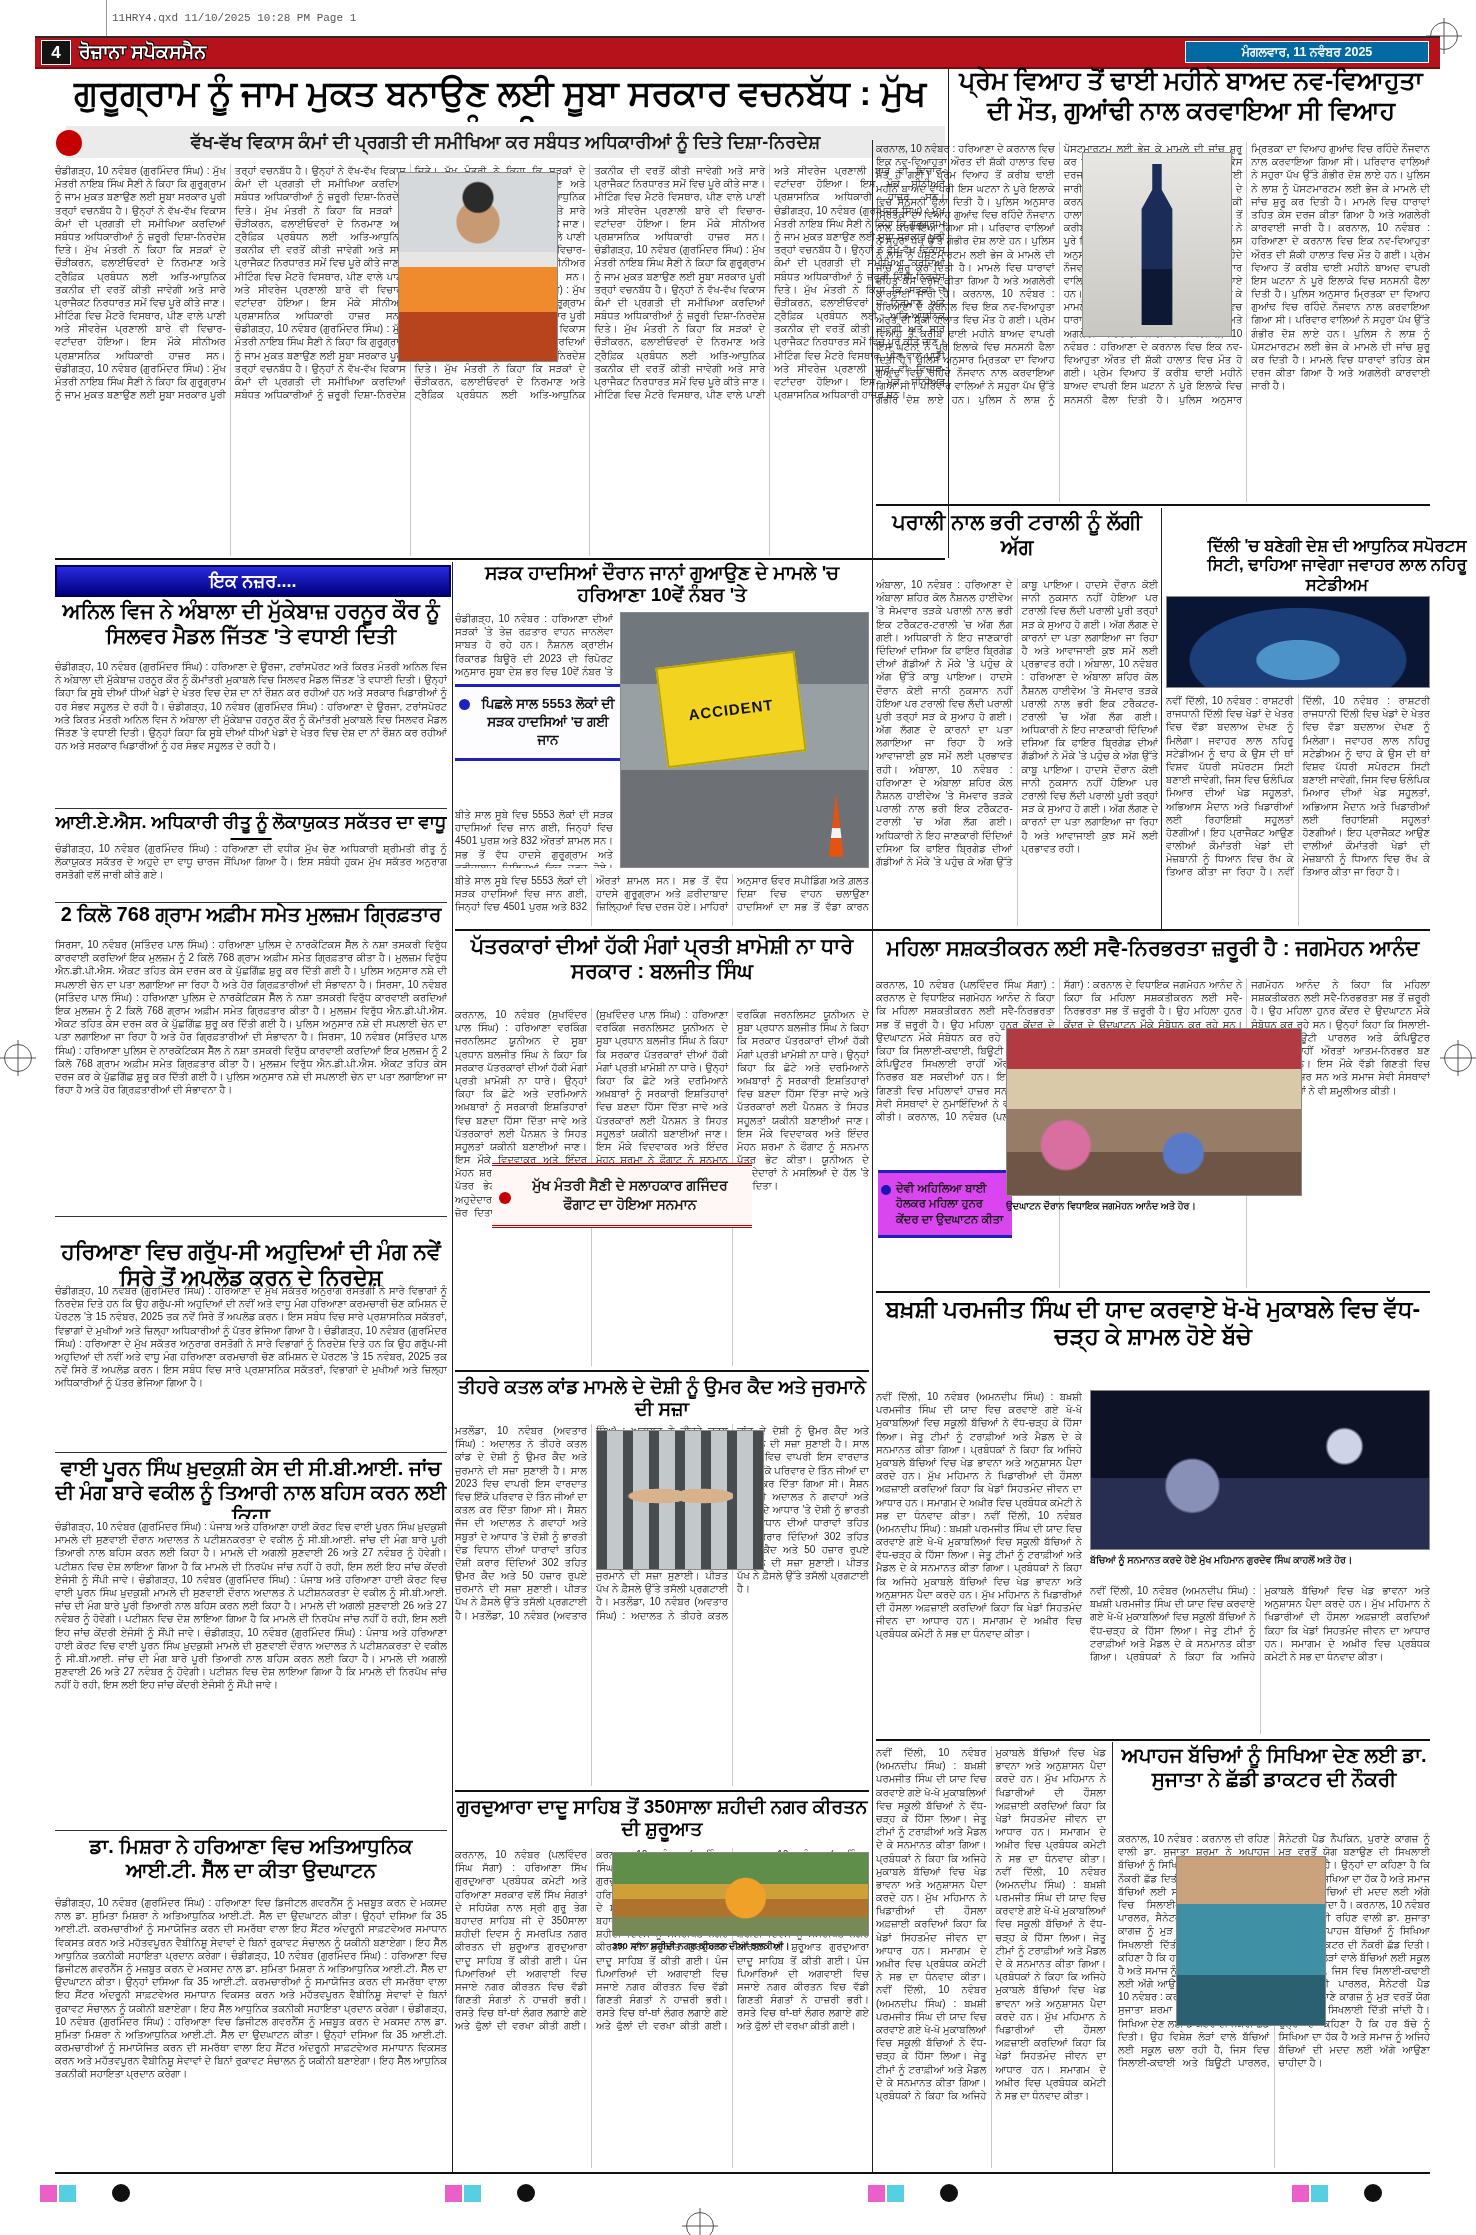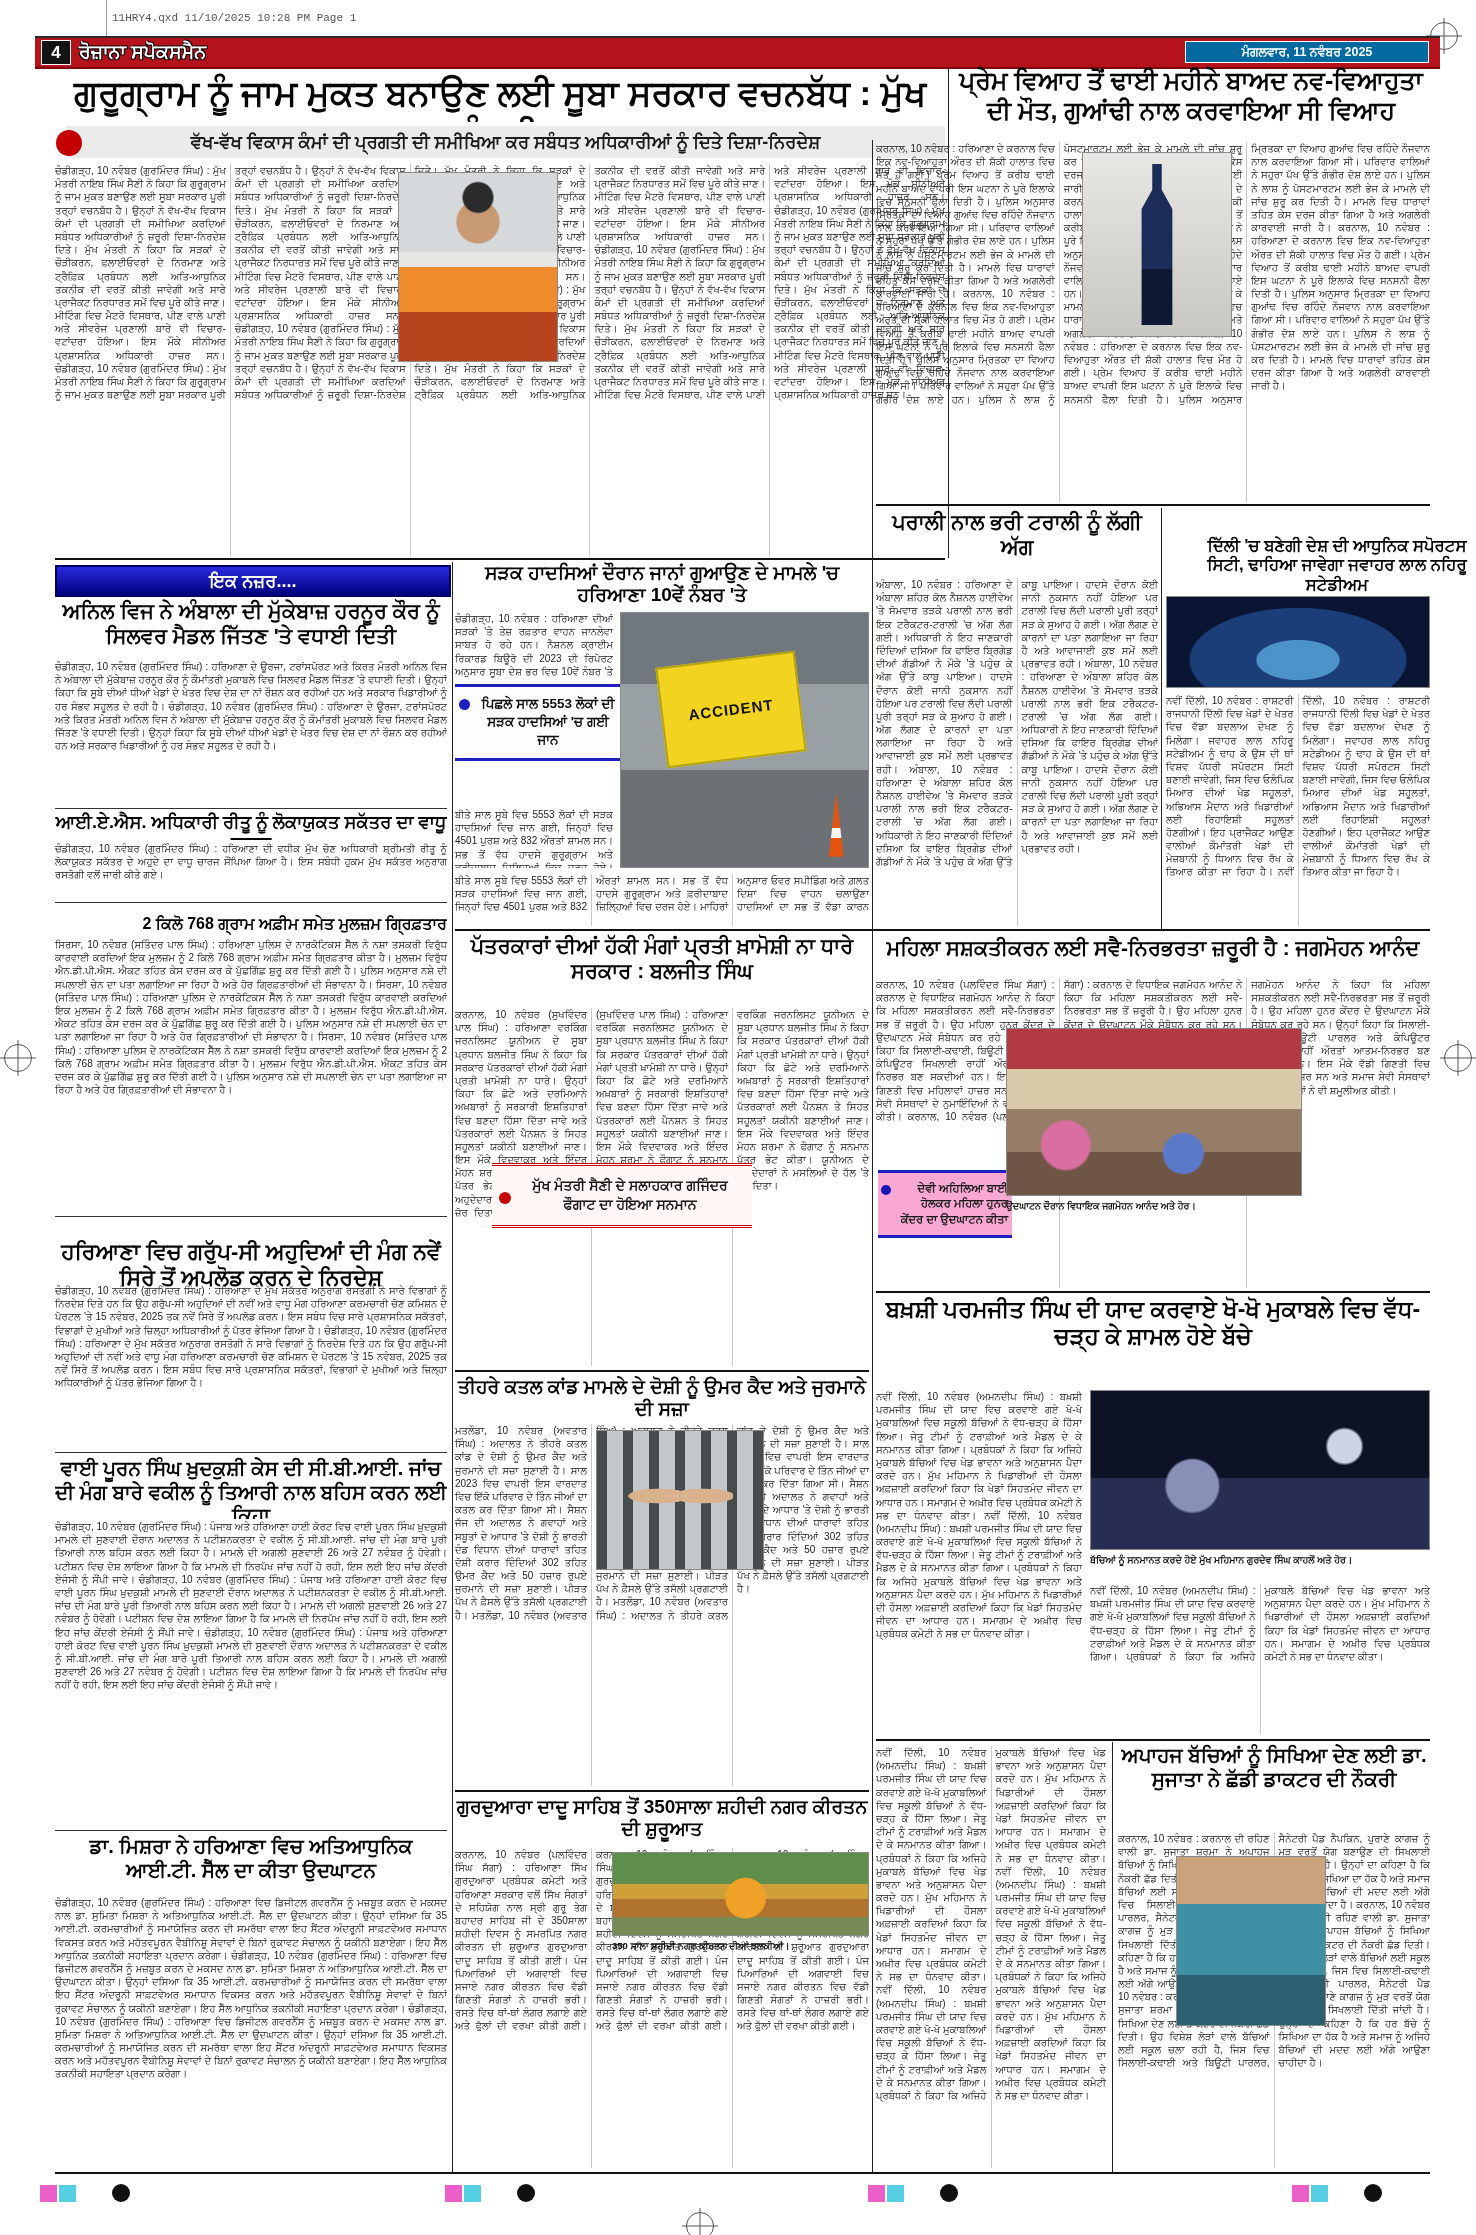--- a/index.html
+++ b/index.html
@@ -24,22 +24,22 @@
   #subbar{background:#ebebeb;}
   #subbar .dot{position:absolute;left:-10px;top:4px;width:26px;height:26px;border-radius:50%;background:#c40000;}
   #iknazar-banner{background:linear-gradient(180deg,#2a2ae0,#00007e);border:2px solid #000060;color:#fff;
       font-weight:800;text-align:center;}
   .statbox{border-top:3px solid #2020c0;border-bottom:3px solid #2020c0;background:#fdfdff;
       font-weight:800;font-size:13.5px;line-height:1.35;color:#101010;padding:8px 6px 8px 20px;position:relative;text-align:center;}
   .statbox .b{position:absolute;left:4px;top:12px;width:11px;height:11px;border-radius:50%;background:#2020c0;}
   .insetR{border-top:3px double #c40000;border-bottom:3px double #c40000;background:#fff7f6;
       font-weight:800;font-size:14px;line-height:1.4;text-align:center;padding:10px 8px 10px 24px;position:relative;}
   .insetR .b{position:absolute;left:7px;top:45%;width:12px;height:12px;border-radius:50%;background:#c40000;}
-  .insetB{border-top:3px solid #2020c0;border-bottom:3px solid #2020c0;background:#f9a8d4;
-      font-weight:800;font-size:11.5px;line-height:1.35;text-align:right;padding:8px 4px 8px 18px;position:relative;}
+  .insetB{border-top:3px solid #2020c0;border-bottom:3px solid #2020c0;background:#d946ef;
+      font-weight:800;font-size:11.5px;line-height:1.35;text-align:left;padding:8px 4px 8px 18px;position:relative;}
   .insetB .b{position:absolute;left:3px;top:12px;width:10px;height:10px;border-radius:50%;background:#1717b6;}
   
   .ph-cm{background:
      radial-gradient(circle at 50% 13%, #2b2b2b 0 8%, rgba(0,0,0,0) 9%),
      radial-gradient(circle at 50% 26%, #c79a73 0 13%, rgba(0,0,0,0) 14%),
      linear-gradient(180deg,#d6d9dc 0 42%,#e8e6e2 42% 50%,#ef8b2d 50% 74%,#b8441e 74% 100%);}
   .ph-accident{background:linear-gradient(180deg,#70787e 0 28%,#99a0a4 28% 62%,#6d7074 62%);}
   .sign{position:absolute;left:16%;top:18%;width:55%;height:38%;background:#f2d420;transform:rotate(-7deg);
      border:2px solid #b5a410;display:flex;align-items:center;justify-content:center;
      font-weight:800;color:#111;font-size:15px;letter-spacing:1px;}
@@ -124,21 +124,21 @@
   <div class="abs vrule" style="left:948px;top:68px;height:490px;"></div>
 
   <div id="iknazar-banner" class="abs" style="left:55px;top:565px;width:392px;height:28px;font-size:18px;line-height:28px;">ਇਕ ਨਜ਼ਰ....</div>
 
   <div class="abs hd" style="left:55px;top:599px;width:392px;height:58px;font-size:21px;">ਅਨਿਲ ਵਿਜ ਨੇ ਅੰਬਾਲਾ ਦੀ ਮੁੱਕੇਬਾਜ਼ ਹਰਨੂਰ ਕੌਰ ਨੂੰ ਸਿਲਵਰ ਮੈਡਲ ਜਿੱਤਣ 'ਤੇ ਵਧਾਈ ਦਿਤੀ</div>
   <div class="abs body" style="left:55px;top:660px;width:392px;height:144px;">ਚੰਡੀਗੜ੍ਹ, 10 ਨਵੰਬਰ (ਗੁਰਮਿੰਦਰ ਸਿੰਘ) : ਹਰਿਆਣਾ ਦੇ ਊਰਜਾ, ਟਰਾਂਸਪੋਰਟ ਅਤੇ ਕਿਰਤ ਮੰਤਰੀ ਅਨਿਲ ਵਿਜ ਨੇ ਅੰਬਾਲਾ ਦੀ ਮੁੱਕੇਬਾਜ਼ ਹਰਨੂਰ ਕੌਰ ਨੂੰ ਕੌਮਾਂਤਰੀ ਮੁਕਾਬਲੇ ਵਿਚ ਸਿਲਵਰ ਮੈਡਲ ਜਿੱਤਣ 'ਤੇ ਵਧਾਈ ਦਿਤੀ। ਉਨ੍ਹਾਂ ਕਿਹਾ ਕਿ ਸੂਬੇ ਦੀਆਂ ਧੀਆਂ ਖੇਡਾਂ ਦੇ ਖੇਤਰ ਵਿਚ ਦੇਸ਼ ਦਾ ਨਾਂ ਰੌਸ਼ਨ ਕਰ ਰਹੀਆਂ ਹਨ ਅਤੇ ਸਰਕਾਰ ਖਿਡਾਰੀਆਂ ਨੂੰ ਹਰ ਸੰਭਵ ਸਹੂਲਤ ਦੇ ਰਹੀ ਹੈ। ਚੰਡੀਗੜ੍ਹ, 10 ਨਵੰਬਰ (ਗੁਰਮਿੰਦਰ ਸਿੰਘ) : ਹਰਿਆਣਾ ਦੇ ਊਰਜਾ, ਟਰਾਂਸਪੋਰਟ ਅਤੇ ਕਿਰਤ ਮੰਤਰੀ ਅਨਿਲ ਵਿਜ ਨੇ ਅੰਬਾਲਾ ਦੀ ਮੁੱਕੇਬਾਜ਼ ਹਰਨੂਰ ਕੌਰ ਨੂੰ ਕੌਮਾਂਤਰੀ ਮੁਕਾਬਲੇ ਵਿਚ ਸਿਲਵਰ ਮੈਡਲ ਜਿੱਤਣ 'ਤੇ ਵਧਾਈ ਦਿਤੀ। ਉਨ੍ਹਾਂ ਕਿਹਾ ਕਿ ਸੂਬੇ ਦੀਆਂ ਧੀਆਂ ਖੇਡਾਂ ਦੇ ਖੇਤਰ ਵਿਚ ਦੇਸ਼ ਦਾ ਨਾਂ ਰੌਸ਼ਨ ਕਰ ਰਹੀਆਂ ਹਨ ਅਤੇ ਸਰਕਾਰ ਖਿਡਾਰੀਆਂ ਨੂੰ ਹਰ ਸੰਭਵ ਸਹੂਲਤ ਦੇ ਰਹੀ ਹੈ।</div>
 
   <div class="abs hd" style="left:55px;top:808px;width:392px;height:28px;font-size:18px;border-top:1px solid #333;padding-top:3px;">ਆਈ.ਏ.ਐਸ. ਅਧਿਕਾਰੀ ਰੀਤੂ ਨੂੰ ਲੋਕਾਯੁਕਤ ਸਕੱਤਰ ਦਾ ਵਾਧੂ ਚਾਰਜ</div>
   <div class="abs body" style="left:55px;top:842px;width:392px;height:56px;">ਚੰਡੀਗੜ੍ਹ, 10 ਨਵੰਬਰ (ਗੁਰਮਿੰਦਰ ਸਿੰਘ) : ਹਰਿਆਣਾ ਦੀ ਵਧੀਕ ਮੁੱਖ ਚੋਣ ਅਧਿਕਾਰੀ ਸ਼੍ਰੀਮਤੀ ਰੀਤੂ ਨੂੰ ਲੋਕਾਯੁਕਤ ਸਕੱਤਰ ਦੇ ਅਹੁਦੇ ਦਾ ਵਾਧੂ ਚਾਰਜ ਸੌਂਪਿਆ ਗਿਆ ਹੈ। ਇਸ ਸਬੰਧੀ ਹੁਕਮ ਮੁੱਖ ਸਕੱਤਰ ਅਨੁਰਾਗ ਰਸਤੋਗੀ ਵਲੋਂ ਜਾਰੀ ਕੀਤੇ ਗਏ।</div>
 
-  <div class="abs hd" style="left:55px;top:902px;width:392px;height:30px;font-size:16px;border-top:1px solid #333;padding-top:12px;text-align:right;">2 ਕਿਲੋ 768 ਗ੍ਰਾਮ ਅਫ਼ੀਮ ਸਮੇਤ ਮੁਲਜ਼ਮ ਗ੍ਰਿਫ਼ਤਾਰ</div>
+  <div class="abs hd" style="left:55px;top:902px;width:392px;height:30px;font-size:20px;border-top:1px solid #333;padding-top:0;">2 ਕਿਲੋ 768 ਗ੍ਰਾਮ ਅਫ਼ੀਮ ਸਮੇਤ ਮੁਲਜ਼ਮ ਗ੍ਰਿਫ਼ਤਾਰ</div>
   <div class="abs body" style="left:55px;top:938px;width:392px;height:274px;">ਸਿਰਸਾ, 10 ਨਵੰਬਰ (ਸਤਿੰਦਰ ਪਾਲ ਸਿੰਘ) : ਹਰਿਆਣਾ ਪੁਲਿਸ ਦੇ ਨਾਰਕੋਟਿਕਸ ਸੈੱਲ ਨੇ ਨਸ਼ਾ ਤਸਕਰੀ ਵਿਰੁੱਧ ਕਾਰਵਾਈ ਕਰਦਿਆਂ ਇਕ ਮੁਲਜ਼ਮ ਨੂੰ 2 ਕਿਲੋ 768 ਗ੍ਰਾਮ ਅਫ਼ੀਮ ਸਮੇਤ ਗ੍ਰਿਫ਼ਤਾਰ ਕੀਤਾ ਹੈ। ਮੁਲਜ਼ਮ ਵਿਰੁੱਧ ਐਨ.ਡੀ.ਪੀ.ਐਸ. ਐਕਟ ਤਹਿਤ ਕੇਸ ਦਰਜ ਕਰ ਕੇ ਪੁੱਛਗਿੱਛ ਸ਼ੁਰੂ ਕਰ ਦਿੱਤੀ ਗਈ ਹੈ। ਪੁਲਿਸ ਅਨੁਸਾਰ ਨਸ਼ੇ ਦੀ ਸਪਲਾਈ ਚੇਨ ਦਾ ਪਤਾ ਲਗਾਇਆ ਜਾ ਰਿਹਾ ਹੈ ਅਤੇ ਹੋਰ ਗ੍ਰਿਫ਼ਤਾਰੀਆਂ ਦੀ ਸੰਭਾਵਨਾ ਹੈ। ਸਿਰਸਾ, 10 ਨਵੰਬਰ (ਸਤਿੰਦਰ ਪਾਲ ਸਿੰਘ) : ਹਰਿਆਣਾ ਪੁਲਿਸ ਦੇ ਨਾਰਕੋਟਿਕਸ ਸੈੱਲ ਨੇ ਨਸ਼ਾ ਤਸਕਰੀ ਵਿਰੁੱਧ ਕਾਰਵਾਈ ਕਰਦਿਆਂ ਇਕ ਮੁਲਜ਼ਮ ਨੂੰ 2 ਕਿਲੋ 768 ਗ੍ਰਾਮ ਅਫ਼ੀਮ ਸਮੇਤ ਗ੍ਰਿਫ਼ਤਾਰ ਕੀਤਾ ਹੈ। ਮੁਲਜ਼ਮ ਵਿਰੁੱਧ ਐਨ.ਡੀ.ਪੀ.ਐਸ. ਐਕਟ ਤਹਿਤ ਕੇਸ ਦਰਜ ਕਰ ਕੇ ਪੁੱਛਗਿੱਛ ਸ਼ੁਰੂ ਕਰ ਦਿੱਤੀ ਗਈ ਹੈ। ਪੁਲਿਸ ਅਨੁਸਾਰ ਨਸ਼ੇ ਦੀ ਸਪਲਾਈ ਚੇਨ ਦਾ ਪਤਾ ਲਗਾਇਆ ਜਾ ਰਿਹਾ ਹੈ ਅਤੇ ਹੋਰ ਗ੍ਰਿਫ਼ਤਾਰੀਆਂ ਦੀ ਸੰਭਾਵਨਾ ਹੈ। ਸਿਰਸਾ, 10 ਨਵੰਬਰ (ਸਤਿੰਦਰ ਪਾਲ ਸਿੰਘ) : ਹਰਿਆਣਾ ਪੁਲਿਸ ਦੇ ਨਾਰਕੋਟਿਕਸ ਸੈੱਲ ਨੇ ਨਸ਼ਾ ਤਸਕਰੀ ਵਿਰੁੱਧ ਕਾਰਵਾਈ ਕਰਦਿਆਂ ਇਕ ਮੁਲਜ਼ਮ ਨੂੰ 2 ਕਿਲੋ 768 ਗ੍ਰਾਮ ਅਫ਼ੀਮ ਸਮੇਤ ਗ੍ਰਿਫ਼ਤਾਰ ਕੀਤਾ ਹੈ। ਮੁਲਜ਼ਮ ਵਿਰੁੱਧ ਐਨ.ਡੀ.ਪੀ.ਐਸ. ਐਕਟ ਤਹਿਤ ਕੇਸ ਦਰਜ ਕਰ ਕੇ ਪੁੱਛਗਿੱਛ ਸ਼ੁਰੂ ਕਰ ਦਿੱਤੀ ਗਈ ਹੈ। ਪੁਲਿਸ ਅਨੁਸਾਰ ਨਸ਼ੇ ਦੀ ਸਪਲਾਈ ਚੇਨ ਦਾ ਪਤਾ ਲਗਾਇਆ ਜਾ ਰਿਹਾ ਹੈ ਅਤੇ ਹੋਰ ਗ੍ਰਿਫ਼ਤਾਰੀਆਂ ਦੀ ਸੰਭਾਵਨਾ ਹੈ।</div>
 
   <div class="abs hd" style="left:55px;top:1216px;width:392px;height:62px;font-size:22px;border-top:1px solid #333;padding-top:22px;">ਹਰਿਆਣਾ ਵਿਚ ਗਰੁੱਪ-ਸੀ ਅਹੁਦਿਆਂ ਦੀ ਮੰਗ ਨਵੇਂ ਸਿਰੇ ਤੋਂ ਅਪਲੋਡ ਕਰਨ ਦੇ ਨਿਰਦੇਸ਼</div>
   <div class="abs body" style="left:55px;top:1284px;width:392px;height:164px;">ਚੰਡੀਗੜ੍ਹ, 10 ਨਵੰਬਰ (ਗੁਰਮਿੰਦਰ ਸਿੰਘ) : ਹਰਿਆਣਾ ਦੇ ਮੁੱਖ ਸਕੱਤਰ ਅਨੁਰਾਗ ਰਸਤੋਗੀ ਨੇ ਸਾਰੇ ਵਿਭਾਗਾਂ ਨੂੰ ਨਿਰਦੇਸ਼ ਦਿਤੇ ਹਨ ਕਿ ਉਹ ਗਰੁੱਪ-ਸੀ ਅਹੁਦਿਆਂ ਦੀ ਨਵੀਂ ਅਤੇ ਵਾਧੂ ਮੰਗ ਹਰਿਆਣਾ ਕਰਮਚਾਰੀ ਚੋਣ ਕਮਿਸ਼ਨ ਦੇ ਪੋਰਟਲ 'ਤੇ 15 ਨਵੰਬਰ, 2025 ਤਕ ਨਵੇਂ ਸਿਰੇ ਤੋਂ ਅਪਲੋਡ ਕਰਨ। ਇਸ ਸਬੰਧ ਵਿਚ ਸਾਰੇ ਪ੍ਰਸ਼ਾਸਨਿਕ ਸਕੱਤਰਾਂ, ਵਿਭਾਗਾਂ ਦੇ ਮੁਖੀਆਂ ਅਤੇ ਜ਼ਿਲ੍ਹਾ ਅਧਿਕਾਰੀਆਂ ਨੂੰ ਪੱਤਰ ਭੇਜਿਆ ਗਿਆ ਹੈ। ਚੰਡੀਗੜ੍ਹ, 10 ਨਵੰਬਰ (ਗੁਰਮਿੰਦਰ ਸਿੰਘ) : ਹਰਿਆਣਾ ਦੇ ਮੁੱਖ ਸਕੱਤਰ ਅਨੁਰਾਗ ਰਸਤੋਗੀ ਨੇ ਸਾਰੇ ਵਿਭਾਗਾਂ ਨੂੰ ਨਿਰਦੇਸ਼ ਦਿਤੇ ਹਨ ਕਿ ਉਹ ਗਰੁੱਪ-ਸੀ ਅਹੁਦਿਆਂ ਦੀ ਨਵੀਂ ਅਤੇ ਵਾਧੂ ਮੰਗ ਹਰਿਆਣਾ ਕਰਮਚਾਰੀ ਚੋਣ ਕਮਿਸ਼ਨ ਦੇ ਪੋਰਟਲ 'ਤੇ 15 ਨਵੰਬਰ, 2025 ਤਕ ਨਵੇਂ ਸਿਰੇ ਤੋਂ ਅਪਲੋਡ ਕਰਨ। ਇਸ ਸਬੰਧ ਵਿਚ ਸਾਰੇ ਪ੍ਰਸ਼ਾਸਨਿਕ ਸਕੱਤਰਾਂ, ਵਿਭਾਗਾਂ ਦੇ ਮੁਖੀਆਂ ਅਤੇ ਜ਼ਿਲ੍ਹਾ ਅਧਿਕਾਰੀਆਂ ਨੂੰ ਪੱਤਰ ਭੇਜਿਆ ਗਿਆ ਹੈ।</div>
 
   <div class="abs hd" style="left:55px;top:1452px;width:392px;height:62px;font-size:20px;border-top:1px solid #333;padding-top:4px;">ਵਾਈ ਪੂਰਨ ਸਿੰਘ ਖ਼ੁਦਕੁਸ਼ੀ ਕੇਸ ਦੀ ਸੀ.ਬੀ.ਆਈ. ਜਾਂਚ ਦੀ ਮੰਗ ਬਾਰੇ ਵਕੀਲ ਨੂੰ ਤਿਆਰੀ ਨਾਲ ਬਹਿਸ ਕਰਨ ਲਈ ਕਿਹਾ</div>
   <div class="abs body" style="left:55px;top:1520px;width:392px;height:306px;">ਚੰਡੀਗੜ੍ਹ, 10 ਨਵੰਬਰ (ਗੁਰਮਿੰਦਰ ਸਿੰਘ) : ਪੰਜਾਬ ਅਤੇ ਹਰਿਆਣਾ ਹਾਈ ਕੋਰਟ ਵਿਚ ਵਾਈ ਪੂਰਨ ਸਿੰਘ ਖ਼ੁਦਕੁਸ਼ੀ ਮਾਮਲੇ ਦੀ ਸੁਣਵਾਈ ਦੌਰਾਨ ਅਦਾਲਤ ਨੇ ਪਟੀਸ਼ਨਕਰਤਾ ਦੇ ਵਕੀਲ ਨੂੰ ਸੀ.ਬੀ.ਆਈ. ਜਾਂਚ ਦੀ ਮੰਗ ਬਾਰੇ ਪੂਰੀ ਤਿਆਰੀ ਨਾਲ ਬਹਿਸ ਕਰਨ ਲਈ ਕਿਹਾ ਹੈ। ਮਾਮਲੇ ਦੀ ਅਗਲੀ ਸੁਣਵਾਈ 26 ਅਤੇ 27 ਨਵੰਬਰ ਨੂੰ ਹੋਵੇਗੀ। ਪਟੀਸ਼ਨ ਵਿਚ ਦੋਸ਼ ਲਾਇਆ ਗਿਆ ਹੈ ਕਿ ਮਾਮਲੇ ਦੀ ਨਿਰਪੱਖ ਜਾਂਚ ਨਹੀਂ ਹੋ ਰਹੀ, ਇਸ ਲਈ ਇਹ ਜਾਂਚ ਕੇਂਦਰੀ ਏਜੰਸੀ ਨੂੰ ਸੌਂਪੀ ਜਾਵੇ। ਚੰਡੀਗੜ੍ਹ, 10 ਨਵੰਬਰ (ਗੁਰਮਿੰਦਰ ਸਿੰਘ) : ਪੰਜਾਬ ਅਤੇ ਹਰਿਆਣਾ ਹਾਈ ਕੋਰਟ ਵਿਚ ਵਾਈ ਪੂਰਨ ਸਿੰਘ ਖ਼ੁਦਕੁਸ਼ੀ ਮਾਮਲੇ ਦੀ ਸੁਣਵਾਈ ਦੌਰਾਨ ਅਦਾਲਤ ਨੇ ਪਟੀਸ਼ਨਕਰਤਾ ਦੇ ਵਕੀਲ ਨੂੰ ਸੀ.ਬੀ.ਆਈ. ਜਾਂਚ ਦੀ ਮੰਗ ਬਾਰੇ ਪੂਰੀ ਤਿਆਰੀ ਨਾਲ ਬਹਿਸ ਕਰਨ ਲਈ ਕਿਹਾ ਹੈ। ਮਾਮਲੇ ਦੀ ਅਗਲੀ ਸੁਣਵਾਈ 26 ਅਤੇ 27 ਨਵੰਬਰ ਨੂੰ ਹੋਵੇਗੀ। ਪਟੀਸ਼ਨ ਵਿਚ ਦੋਸ਼ ਲਾਇਆ ਗਿਆ ਹੈ ਕਿ ਮਾਮਲੇ ਦੀ ਨਿਰਪੱਖ ਜਾਂਚ ਨਹੀਂ ਹੋ ਰਹੀ, ਇਸ ਲਈ ਇਹ ਜਾਂਚ ਕੇਂਦਰੀ ਏਜੰਸੀ ਨੂੰ ਸੌਂਪੀ ਜਾਵੇ। ਚੰਡੀਗੜ੍ਹ, 10 ਨਵੰਬਰ (ਗੁਰਮਿੰਦਰ ਸਿੰਘ) : ਪੰਜਾਬ ਅਤੇ ਹਰਿਆਣਾ ਹਾਈ ਕੋਰਟ ਵਿਚ ਵਾਈ ਪੂਰਨ ਸਿੰਘ ਖ਼ੁਦਕੁਸ਼ੀ ਮਾਮਲੇ ਦੀ ਸੁਣਵਾਈ ਦੌਰਾਨ ਅਦਾਲਤ ਨੇ ਪਟੀਸ਼ਨਕਰਤਾ ਦੇ ਵਕੀਲ ਨੂੰ ਸੀ.ਬੀ.ਆਈ. ਜਾਂਚ ਦੀ ਮੰਗ ਬਾਰੇ ਪੂਰੀ ਤਿਆਰੀ ਨਾਲ ਬਹਿਸ ਕਰਨ ਲਈ ਕਿਹਾ ਹੈ। ਮਾਮਲੇ ਦੀ ਅਗਲੀ ਸੁਣਵਾਈ 26 ਅਤੇ 27 ਨਵੰਬਰ ਨੂੰ ਹੋਵੇਗੀ। ਪਟੀਸ਼ਨ ਵਿਚ ਦੋਸ਼ ਲਾਇਆ ਗਿਆ ਹੈ ਕਿ ਮਾਮਲੇ ਦੀ ਨਿਰਪੱਖ ਜਾਂਚ ਨਹੀਂ ਹੋ ਰਹੀ, ਇਸ ਲਈ ਇਹ ਜਾਂਚ ਕੇਂਦਰੀ ਏਜੰਸੀ ਨੂੰ ਸੌਂਪੀ ਜਾਵੇ।</div>
 
   <div class="abs hd" style="left:55px;top:1830px;width:392px;height:60px;font-size:20px;border-top:1px solid #333;padding-top:4px;">ਡਾ. ਮਿਸ਼ਰਾ ਨੇ ਹਰਿਆਣਾ ਵਿਚ ਅਤਿਆਧੁਨਿਕ ਆਈ.ਟੀ. ਸੈੱਲ ਦਾ ਕੀਤਾ ਉਦਘਾਟਨ</div>
   <div class="abs body" style="left:55px;top:1896px;width:392px;height:272px;">ਚੰਡੀਗੜ੍ਹ, 10 ਨਵੰਬਰ (ਗੁਰਮਿੰਦਰ ਸਿੰਘ) : ਹਰਿਆਣਾ ਵਿਚ ਡਿਜੀਟਲ ਗਵਰਨੈਂਸ ਨੂੰ ਮਜ਼ਬੂਤ ਕਰਨ ਦੇ ਮਕਸਦ ਨਾਲ ਡਾ. ਸੁਮਿਤਾ ਮਿਸ਼ਰਾ ਨੇ ਅਤਿਆਧੁਨਿਕ ਆਈ.ਟੀ. ਸੈੱਲ ਦਾ ਉਦਘਾਟਨ ਕੀਤਾ। ਉਨ੍ਹਾਂ ਦਸਿਆ ਕਿ 35 ਆਈ.ਟੀ. ਕਰਮਚਾਰੀਆਂ ਨੂੰ ਸਮਾਯੋਜਿਤ ਕਰਨ ਦੀ ਸਮਰੱਥਾ ਵਾਲਾ ਇਹ ਸੈਂਟਰ ਅੰਦਰੂਨੀ ਸਾਫ਼ਟਵੇਅਰ ਸਮਾਧਾਨ ਵਿਕਸਤ ਕਰਨ ਅਤੇ ਮਹੱਤਵਪੂਰਨ ਵੈਬੀਨਿਸ਼ੂ ਸੇਵਾਵਾਂ ਦੇ ਬਿਨਾਂ ਰੁਕਾਵਟ ਸੰਚਾਲਨ ਨੂੰ ਯਕੀਨੀ ਬਣਾਏਗਾ। ਇਹ ਸੈੱਲ ਆਧੁਨਿਕ ਤਕਨੀਕੀ ਸਹਾਇਤਾ ਪ੍ਰਦਾਨ ਕਰੇਗਾ। ਚੰਡੀਗੜ੍ਹ, 10 ਨਵੰਬਰ (ਗੁਰਮਿੰਦਰ ਸਿੰਘ) : ਹਰਿਆਣਾ ਵਿਚ ਡਿਜੀਟਲ ਗਵਰਨੈਂਸ ਨੂੰ ਮਜ਼ਬੂਤ ਕਰਨ ਦੇ ਮਕਸਦ ਨਾਲ ਡਾ. ਸੁਮਿਤਾ ਮਿਸ਼ਰਾ ਨੇ ਅਤਿਆਧੁਨਿਕ ਆਈ.ਟੀ. ਸੈੱਲ ਦਾ ਉਦਘਾਟਨ ਕੀਤਾ। ਉਨ੍ਹਾਂ ਦਸਿਆ ਕਿ 35 ਆਈ.ਟੀ. ਕਰਮਚਾਰੀਆਂ ਨੂੰ ਸਮਾਯੋਜਿਤ ਕਰਨ ਦੀ ਸਮਰੱਥਾ ਵਾਲਾ ਇਹ ਸੈਂਟਰ ਅੰਦਰੂਨੀ ਸਾਫ਼ਟਵੇਅਰ ਸਮਾਧਾਨ ਵਿਕਸਤ ਕਰਨ ਅਤੇ ਮਹੱਤਵਪੂਰਨ ਵੈਬੀਨਿਸ਼ੂ ਸੇਵਾਵਾਂ ਦੇ ਬਿਨਾਂ ਰੁਕਾਵਟ ਸੰਚਾਲਨ ਨੂੰ ਯਕੀਨੀ ਬਣਾਏਗਾ। ਇਹ ਸੈੱਲ ਆਧੁਨਿਕ ਤਕਨੀਕੀ ਸਹਾਇਤਾ ਪ੍ਰਦਾਨ ਕਰੇਗਾ। ਚੰਡੀਗੜ੍ਹ, 10 ਨਵੰਬਰ (ਗੁਰਮਿੰਦਰ ਸਿੰਘ) : ਹਰਿਆਣਾ ਵਿਚ ਡਿਜੀਟਲ ਗਵਰਨੈਂਸ ਨੂੰ ਮਜ਼ਬੂਤ ਕਰਨ ਦੇ ਮਕਸਦ ਨਾਲ ਡਾ. ਸੁਮਿਤਾ ਮਿਸ਼ਰਾ ਨੇ ਅਤਿਆਧੁਨਿਕ ਆਈ.ਟੀ. ਸੈੱਲ ਦਾ ਉਦਘਾਟਨ ਕੀਤਾ। ਉਨ੍ਹਾਂ ਦਸਿਆ ਕਿ 35 ਆਈ.ਟੀ. ਕਰਮਚਾਰੀਆਂ ਨੂੰ ਸਮਾਯੋਜਿਤ ਕਰਨ ਦੀ ਸਮਰੱਥਾ ਵਾਲਾ ਇਹ ਸੈਂਟਰ ਅੰਦਰੂਨੀ ਸਾਫ਼ਟਵੇਅਰ ਸਮਾਧਾਨ ਵਿਕਸਤ ਕਰਨ ਅਤੇ ਮਹੱਤਵਪੂਰਨ ਵੈਬੀਨਿਸ਼ੂ ਸੇਵਾਵਾਂ ਦੇ ਬਿਨਾਂ ਰੁਕਾਵਟ ਸੰਚਾਲਨ ਨੂੰ ਯਕੀਨੀ ਬਣਾਏਗਾ। ਇਹ ਸੈੱਲ ਆਧੁਨਿਕ ਤਕਨੀਕੀ ਸਹਾਇਤਾ ਪ੍ਰਦਾਨ ਕਰੇਗਾ।</div>

